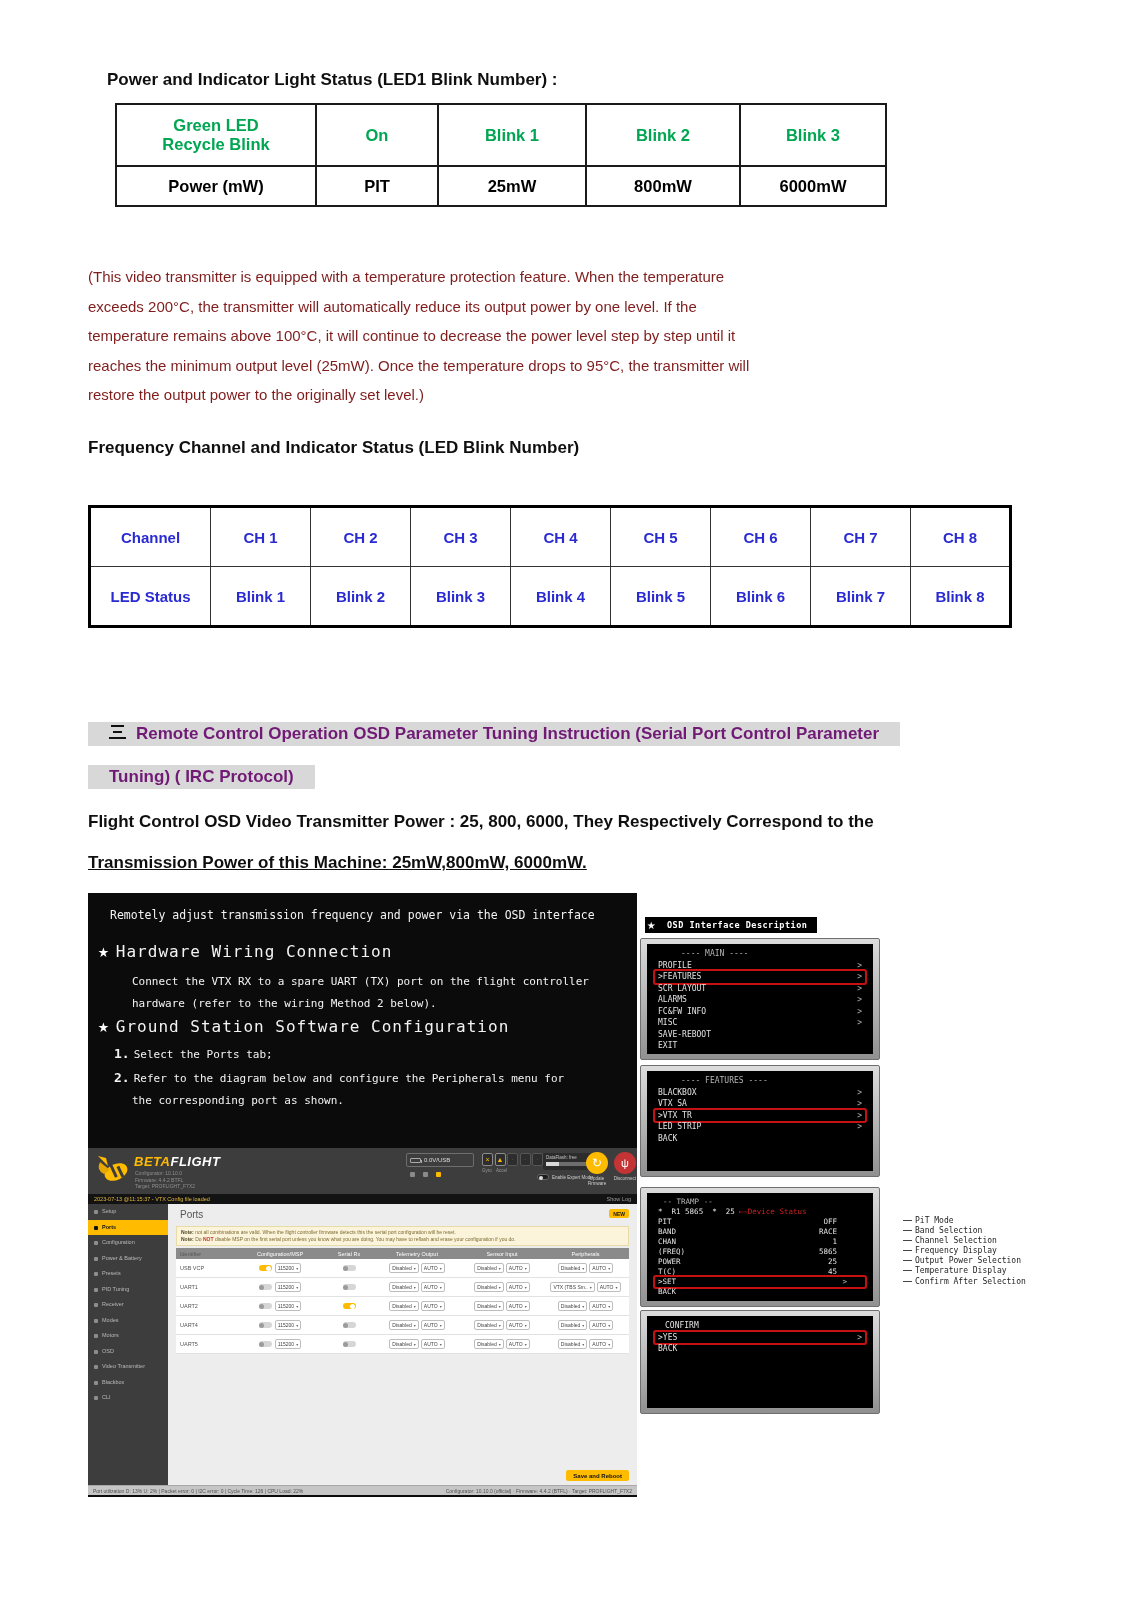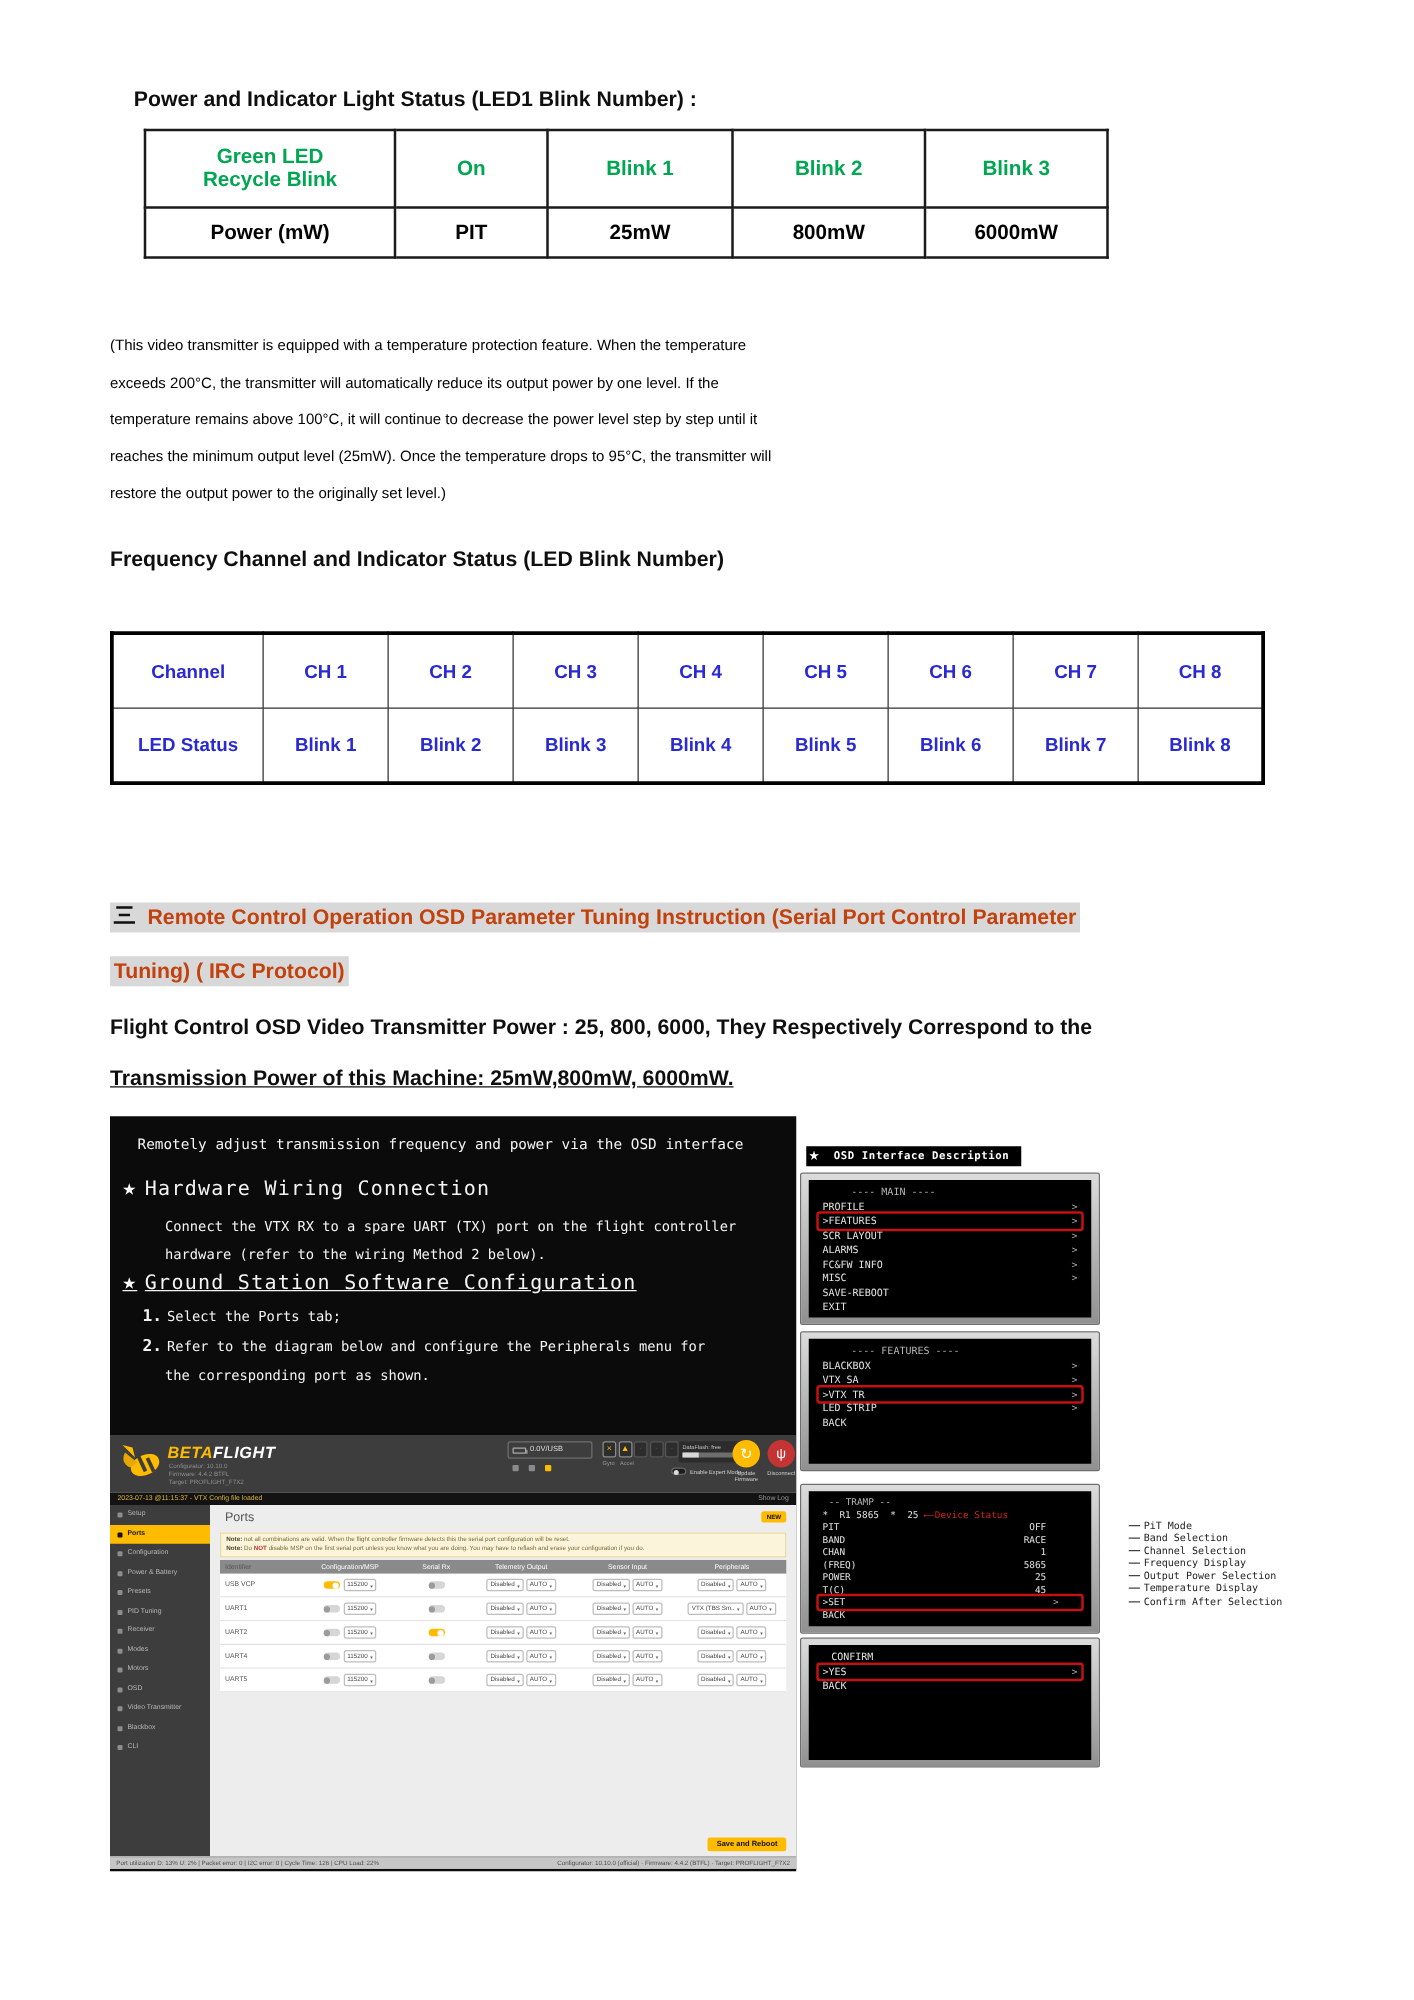--- a/index.html
+++ b/index.html
@@ -2,23 +2,23 @@
 <html><head>
 <meta charset="utf-8">
 <style>
   * { margin:0; padding:0; box-sizing:border-box; }
   body { font-family:"Liberation Sans", sans-serif; background:#fff; }
   #page { position:relative; width:1131px; height:1600px; background:#fff; overflow:hidden; }
   .abs { position:absolute; }
 
   
   .h1 { font-size:17px; font-weight:bold; color:#0f0f0f; }
-  .para { font-size:12px; line-height:29.5px; color:#000000; }
+  .para { font-size:15px; line-height:29.5px; color:#7f1d1d; }
   .bold17 { font-size:17px; font-weight:bold; color:#0f0f0f; }
-  .hl-head { background:#d8d8d8; font-size:17px; font-weight:bold; color:#c2410c; padding:2px 3px; display:inline-block; }
+  .hl-head { background:#d8d8d8; font-size:17px; font-weight:bold; color:#701a75; padding:2px 21px; display:inline-block; }
   .hanzi3 { display:inline-block; width:17px; height:14px; position:relative; margin-right:10px; }
   .hanzi3 i { position:absolute; left:0; height:2.2px; background:#0f0f0f; }
   .hanzi3 i:nth-child(1){ top:0; left:2px; right:2px; }
   .hanzi3 i:nth-child(2){ top:6px; left:4px; right:4px; }
   .hanzi3 i:nth-child(3){ bottom:0; left:0; right:0; }
 
   
   .t1 { border-collapse:collapse; }
   .t1 td { border:2px solid #1a1a1a; text-align:center; vertical-align:middle; font-weight:bold; font-size:16.5px; }
   .t1 .green { color:#00a651; }
@@ -185,21 +185,21 @@
     <span class="hl-head">Tuning) ( IRC Protocol)</span>
   </div>
   <div class="abs bold17" style="left:88px; top:812px;">Flight Control OSD Video Transmitter Power : 25, 800, 6000, They Respectively Correspond to the</div>
   <div class="abs bold17" style="left:88px; top:853px;text-decoration:underline;">Transmission Power of this Machine:  25mW,800mW, 6000mW.</div>
 
   <div class="abs panel">
     <div class="abs mono p-intro" style="left:22px; top:15px;">Remotely adjust transmission frequency and power via the OSD interface</div>
     <div class="abs mono p-title" style="left:10px; top:47px;"><span class="p-star">★</span><span>Hardware Wiring Connection</span></div>
     <div class="abs mono p-body" style="left:44px; top:82px;">Connect the VTX RX to a spare UART (TX) port on the flight controller</div>
     <div class="abs mono p-body" style="left:44px; top:104px;">hardware (refer to the wiring Method 2 below).</div>
-    <div class="abs mono p-title" style="left:10px; top:122px;text-decoration:underline;"><span class="p-star">★</span><span>Ground Station Software Configuration</span></div>
+    <div class="abs mono p-title" style="left:10px; top:122px;"><span class="p-star">★</span><span>Ground Station Software Configuration</span></div>
     <div class="abs mono p-body" style="left:26px; top:153px;"><span class="p-num">1.</span><span>Select the Ports tab;</span></div>
     <div class="abs mono p-body" style="left:26px; top:177px;"><span class="p-num">2.</span><span>Refer to the diagram below and configure the Peripherals menu for</span></div>
     <div class="abs mono p-body" style="left:44px; top:201px;">the corresponding port as shown.</div>
 
     <div class="abs bf">
       <div class="bf-header">
         <svg class="bee" viewBox="0 0 38 36">
           <ellipse cx="22" cy="20" rx="12" ry="8" fill="#ffbb00" transform="rotate(-25 22 20)"></ellipse>
           <path d="M14 14 L4 4 L12 6 Z" fill="#ffbb00"></path>
           <path d="M10 22 Q2 18 6 10 L16 18 Z" fill="#e6a800"></path>

